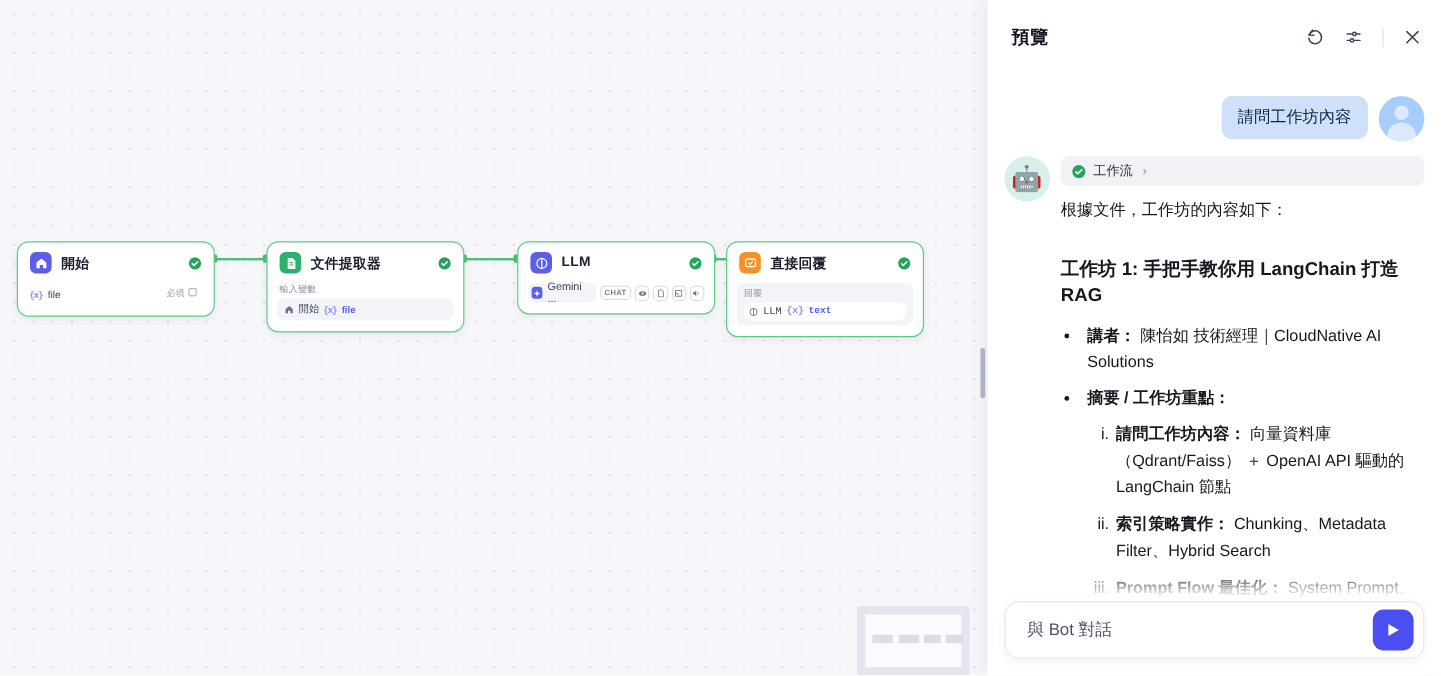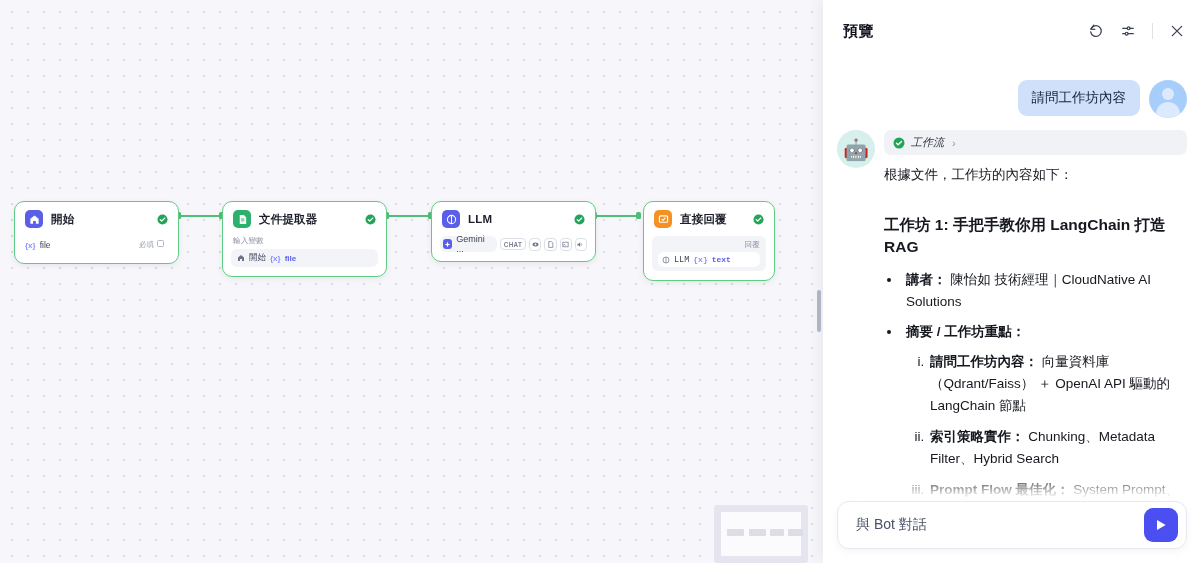--- a/index.html
+++ b/index.html
@@ -142,21 +142,21 @@
     flex: 0 0 auto; display: flex; align-items: center; justify-content: center;
     font-size: 21px; line-height: 1;
   }
   .bot-content { flex: 1 1 auto; min-width: 0; }
 
   .wf-badge {
     display: inline-flex; align-items: center; gap: 6px;
     background: #f1f2f6; border-radius: 7px;
     padding: 5px 9px; width: 100%;
   }
-  .wf-badge .t { font-size: 11px; color: #2f3446; font-style: italic; }
+  .wf-badge .t { font-size: 11px; color: #2f3446; }
   .wf-chev { color: #8b91a4; font-size: 11px; margin-left: 2px; }
 
   .md { color: #16181f; }
   .md .p { font-size: 13.5px; line-height: 1.55; margin-top: 10px; }
   .md h3 { font-size: 15.5px; line-height: 1.45; margin-top: 28px; font-weight: 700; }
   .md ul { list-style: disc; margin: 10px 0 0 18px; }
   .md ul > li { font-size: 13.5px; line-height: 1.62; margin-top: 8px; padding-left: 4px; }
   .md ol { list-style: lower-roman; margin: 8px 0 0 22px; }
   .md ol > li { font-size: 13.5px; line-height: 1.62; margin-top: 9px; padding-left: 2px; }
   .md b { font-weight: 700; }
@@ -298,21 +298,21 @@
           <span class="rico">
             <svg width="7" height="7" viewBox="0 0 24 24" fill="#6d7288">
                 <path d="M11 4L6 9H2v6h4l5 5z"></path>
                 <path d="M15 8c1.6 1.6 1.6 6.4 0 8" stroke="#6d7288" stroke-width="2" fill="none"></path>
               </svg>
           </span>
         </div>
       </div>
     </div>
 
-    <div class="node" style="left:643px; top:201px; width:132px;text-align:right;">
+    <div class="node" style="left:605px; top:201px; width:165px;">
       <div class="node-head">
         <div class="node-ico" style="background:#f59023;">
           <svg width="11" height="11" viewBox="0 0 24 24" fill="none" stroke="#fff" stroke-width="2.4">
               <rect x="3" y="4" width="18" height="14" rx="3"></rect>
               <path d="M8 11l3 3 5-6"></path>
             </svg>
         </div>
         <div class="node-title">直接回覆</div>
         <svg class="node-check" viewBox="0 0 24 24">
           <circle cx="12" cy="12" r="11" fill="#23a559"></circle>

